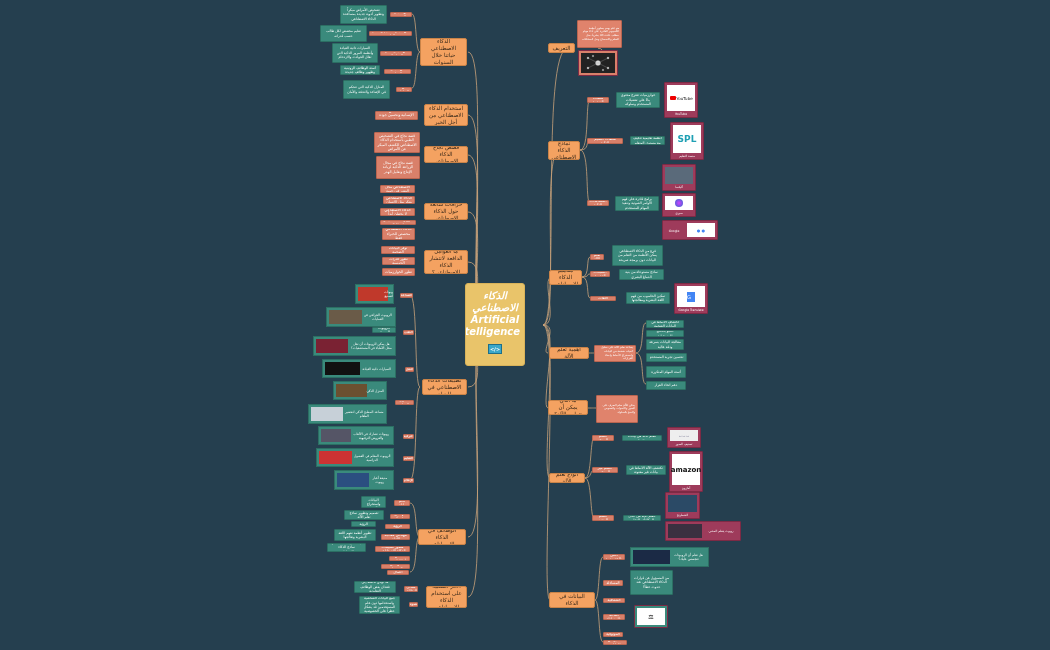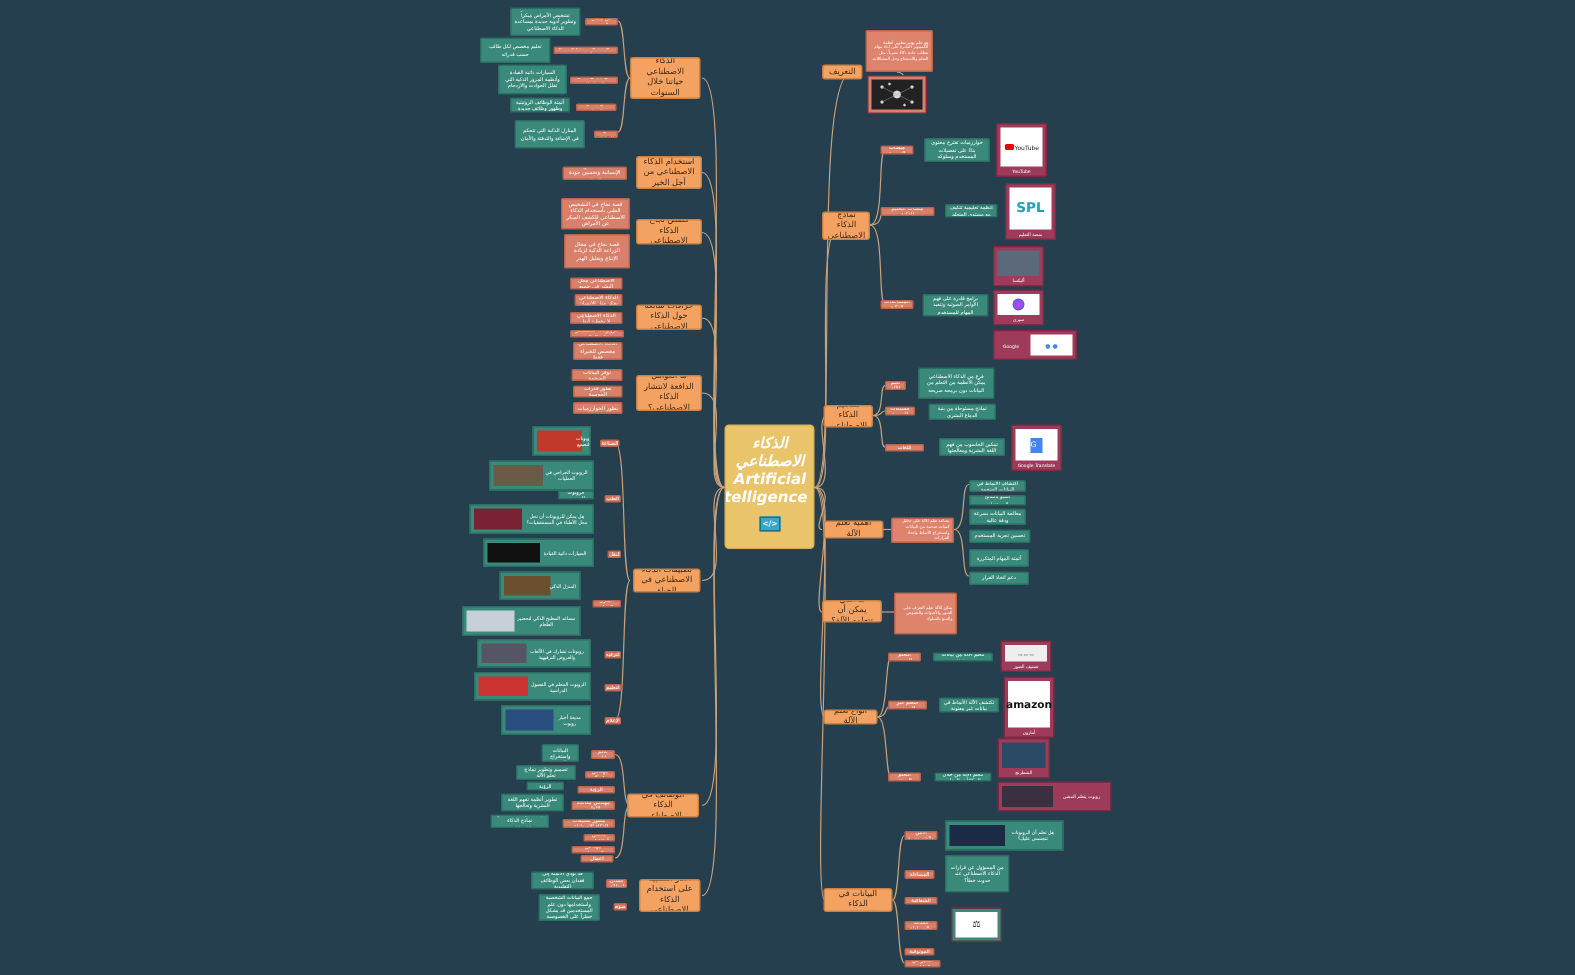--- a/index.html
+++ b/index.html
@@ -62,21 +62,21 @@
 
     <path d="M420 52 C 415 52, 417 14, 412 14"></path>
     <path d="M420 52 C 415 52, 417 88, 412 88"></path>
     <path d="M420 387 C 414 387, 418 295, 410 295"></path>
     <path d="M420 387 C 414 387, 418 480, 410 480"></path>
     <path d="M420 537 C 414 537, 418 503, 410 503"></path>
     <path d="M420 537 C 414 537, 418 572, 410 572"></path>
   </g>
 </svg>
 
-<div class="node central" style="left:483px;top:283px;width:60px;height:83px;">
+<div class="node central" style="left:465px;top:283px;width:60px;height:83px;">
   <div>الذكاء الاصطناعي</div>
   <div>Artificial intelligence</div>
   <span class="ico">&lt;/&gt;</span>
 </div>
 
 <div class="node main" style="left:548px;top:43px;width:27px;height:10px;">
   <span>التعريف</span>
 </div>
 <div class="node sub long" style="left:577px;top:20px;width:45px;height:28px;font-size:2.8px;line-height:3.6px;">
   <span>هو علم يهتم بتطوير أنظمة الكمبيوتر القادرة على أداء مهام تتطلب عادة ذكاءً بشرياً، مثل التعلم والاستنتاج وحل المشكلات</span>

